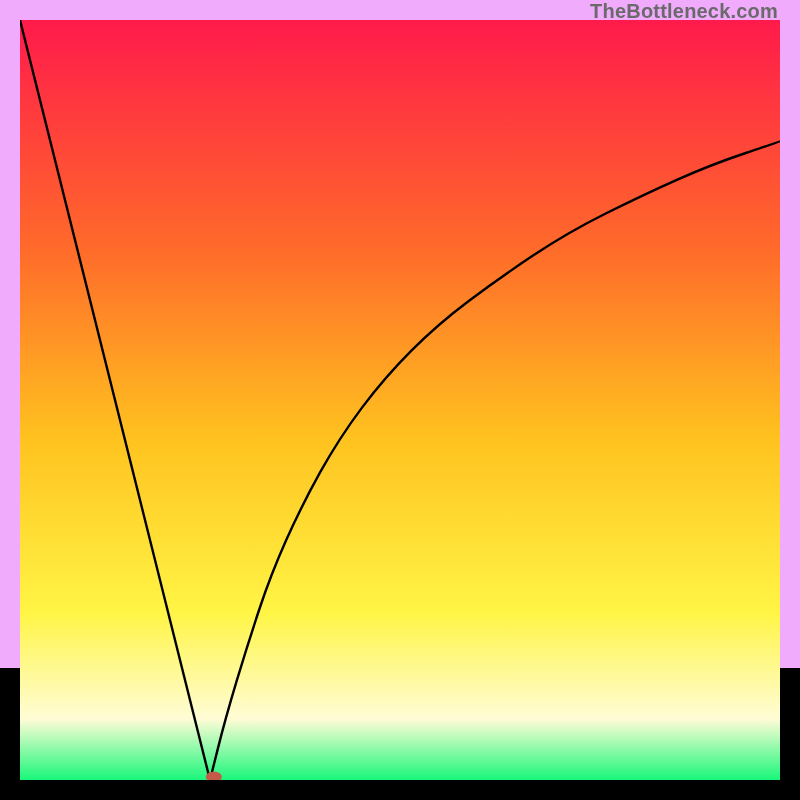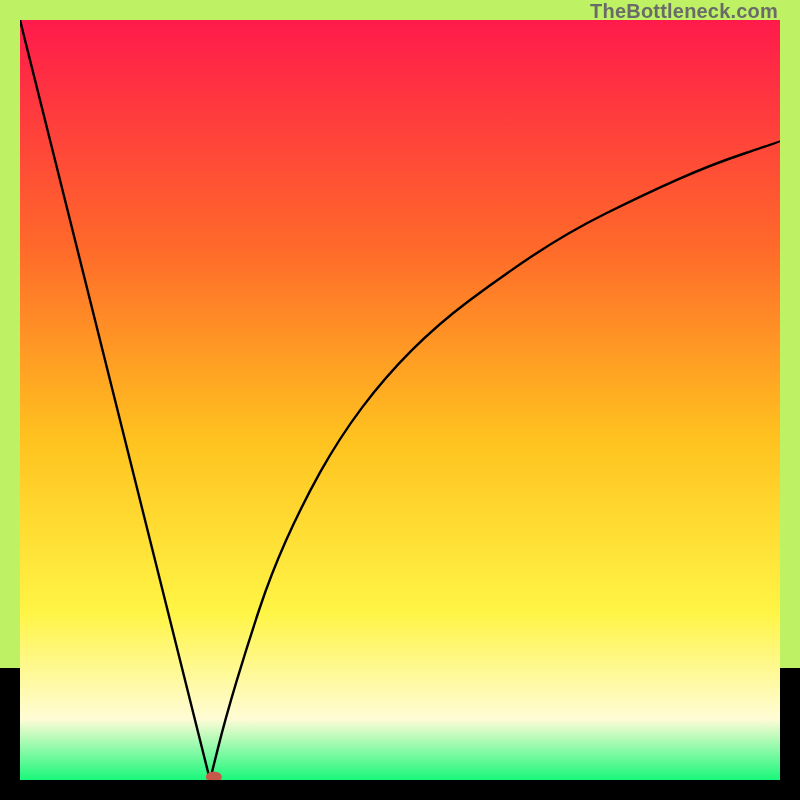--- a/index.html
+++ b/index.html
@@ -9,21 +9,21 @@
     height: 800px;
     background: #000;
     overflow: hidden;
   }
   .frame {
     position: absolute;
     left: 0;
     top: 0;
     width: 800px;
     height: 668px;
-    background: #bef264;
+    background: #f0abfc;
   }
   .plot {
     position: absolute;
     left: 20px;
     top: 20px;
     width: 760px;
     height: 760px;
   }
   .attribution {
     position: absolute;

